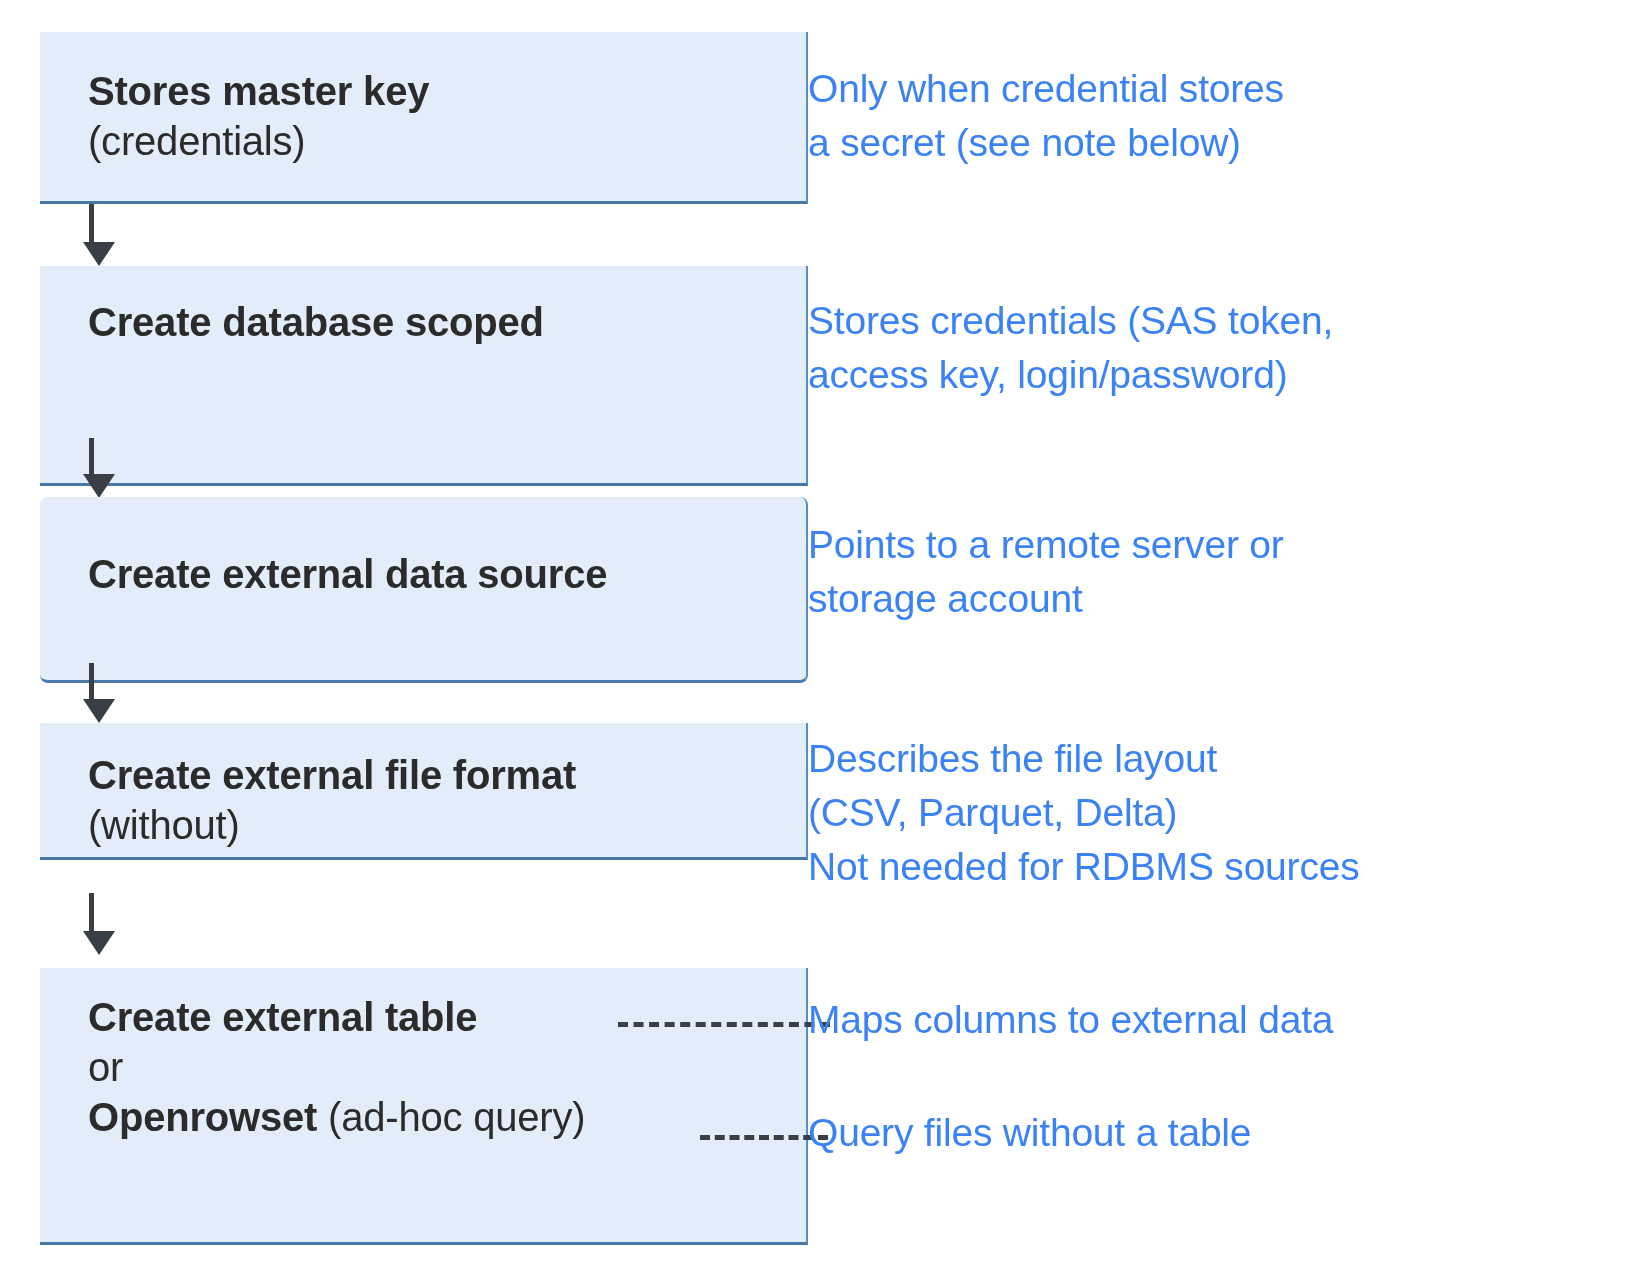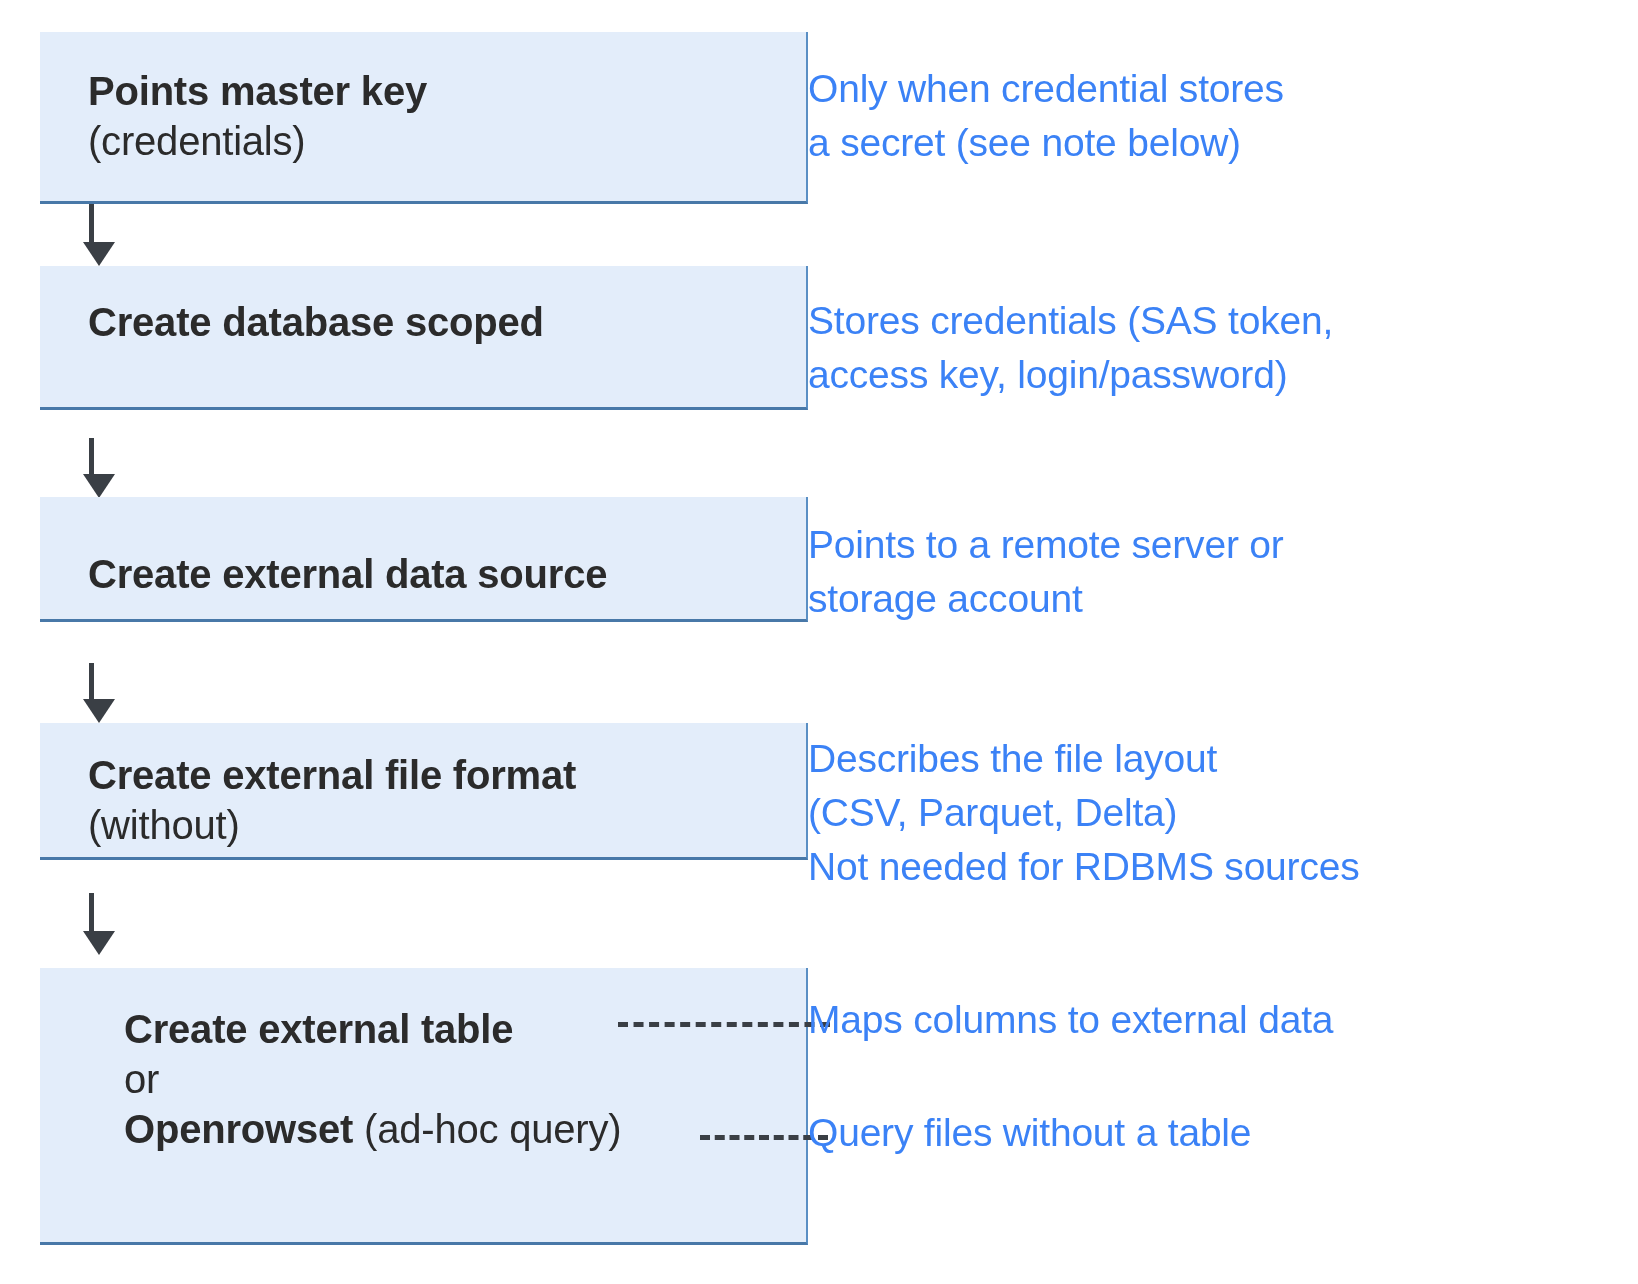--- a/index.html
+++ b/index.html
@@ -94,46 +94,46 @@
     border-top: 5px dashed #3a3f45;
   }
 </style>
 </head>
 <body>
 
 <div id="canvas">
 
   <div class="pbox" style="top:32px; height:172px;">
     <div class="pbox-inner" style="top:34px;">
-      <div class="ptitle">Points master key</div>
+      <div class="ptitle">Stores master key</div>
       <div class="psub">(credentials)</div>
     </div>
   </div>
   <div class="note" style="top:62px;">Only when credential stores
 a secret (see note below)</div>
 
   <div class="arrow" style="top:204px; height:62px;">
     <div class="shaft" style="height:40px;"></div>
     <div class="head" style="top:38px; left:8px;"></div>
   </div>
 
-  <div class="pbox" style="top:266px; height:144px;">
+  <div class="pbox" style="top:266px; height:220px;">
     <div class="pbox-inner" style="top:31px;">
       <div class="ptitle">Create database scoped</div>
     </div>
   </div>
   <div class="note" style="top:294px;">Stores credentials (SAS token,
 access key, login/password)</div>
 
   <div class="arrow" style="top:438px; height:62px;">
     <div class="shaft" style="height:38px;"></div>
     <div class="head" style="top:36px; left:8px;"></div>
   </div>
 
-  <div class="pbox" style="top:497px; height:125px;">
+  <div class="pbox" style="top:497px; height:186px;border-radius:8px;">
     <div class="pbox-inner" style="top:52px;">
       <div class="ptitle">Create external data source</div>
     </div>
   </div>
   <div class="note" style="top:518px;">Points to a remote server or
 storage account</div>
 
   <div class="arrow" style="top:663px; height:62px;">
     <div class="shaft" style="height:38px;"></div>
     <div class="head" style="top:36px; left:8px;"></div>
@@ -148,21 +148,21 @@
   <div class="note" style="top:732px;">Describes the file layout
 (CSV, Parquet, Delta)
 Not needed for RDBMS sources</div>
 
   <div class="arrow" style="top:893px; height:62px;">
     <div class="shaft" style="height:40px;"></div>
     <div class="head" style="top:38px; left:8px;"></div>
   </div>
 
   <div class="pbox" style="top:968px; height:277px;">
-    <div class="pbox-inner" style="top:36px;margin-left:36px;">
+    <div class="pbox-inner" style="top:24px;">
       <div class="ptitle">Create external table</div>
       <div class="psub">or</div>
       <div style="white-space:nowrap;">
         <span class="ptitle" style="display:inline;">Openrowset</span><span class="psub" style="display:inline;"> (ad-hoc query)</span>
       </div>
     </div>
   </div>
 
   <div class="dash" style="left:618px; top:1022px; width:212px;"></div>
   <div class="note" style="top:993px;">Maps columns to external data</div>

